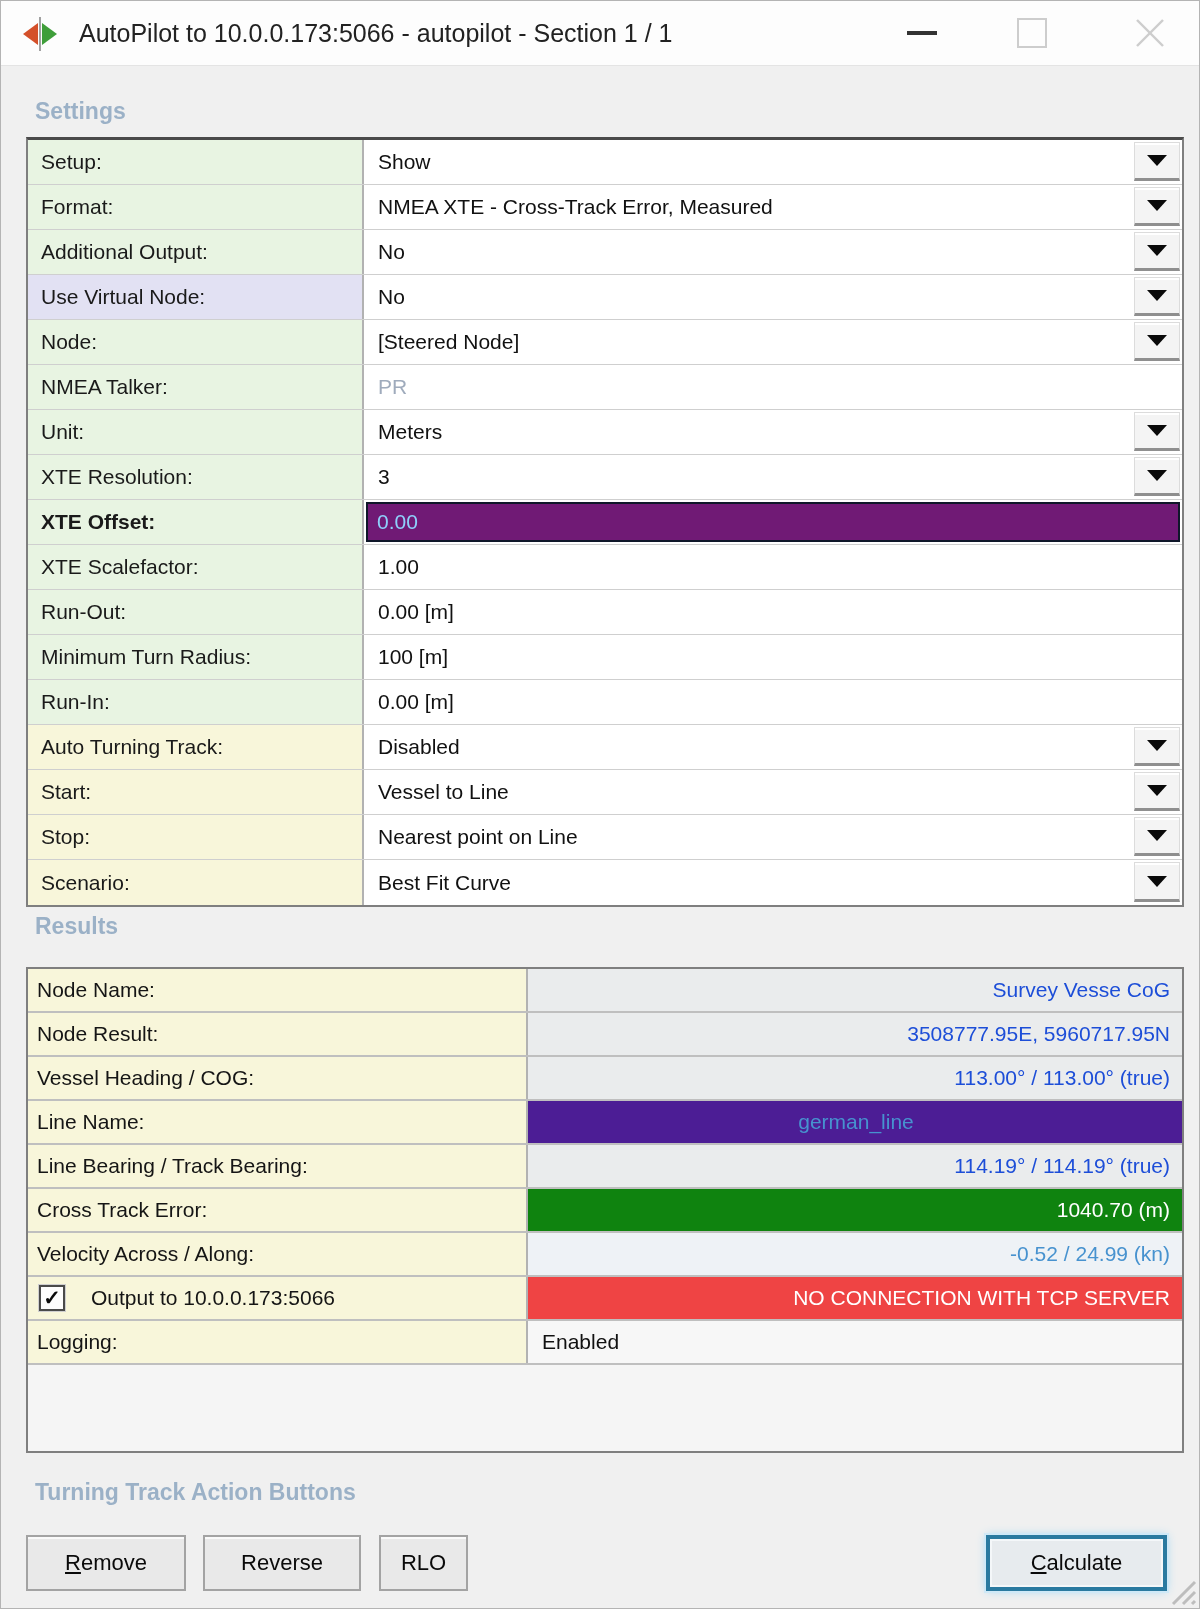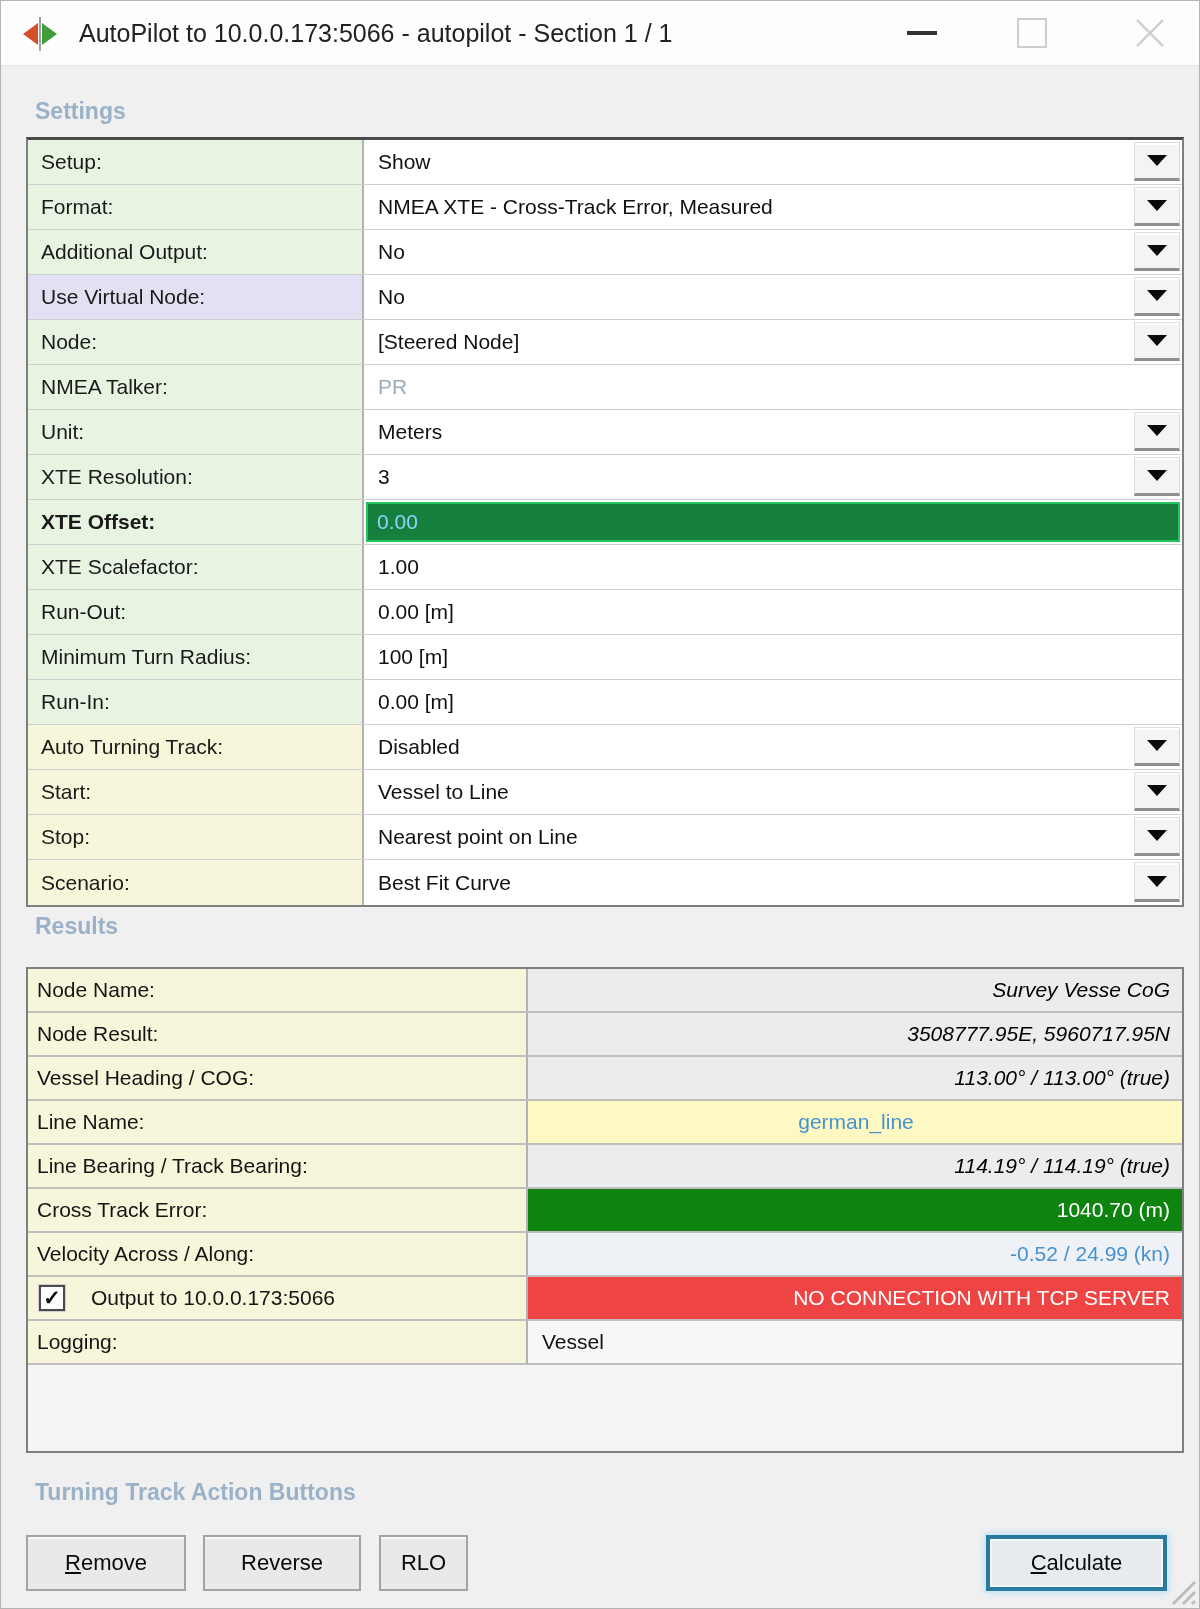--- a/index.html
+++ b/index.html
@@ -47,42 +47,42 @@
   .s-value.readonly{color:#9fabbc;}
   .combo-btn{
     position:absolute;right:2px;top:2px;bottom:3px;width:46px;
     background:#f4f4f4;border:1px solid #dcdcdc;border-bottom:3px solid #8f8f8f;
     box-shadow:inset 0 2px 0 #ffffff;
     display:flex;align-items:center;justify-content:center;box-sizing:border-box;
   }
   .combo-arrow{width:0;height:0;border-left:10px solid transparent;border-right:10px solid transparent;border-top:11px solid #0a0a0a;}
   .sel-box{
     position:absolute;left:2px;right:2px;top:2px;bottom:2px;
-    background:#15803d;border:2px solid #22c55e;box-sizing:border-box;
+    background:#701a75;border:2px solid #0f172a;box-sizing:border-box;
     display:flex;align-items:center;padding-left:9px;
     font-size:21px;color:#8ed1fb;
   }
   .bold-label{font-weight:bold;}
   
   #results-table{
     position:absolute;left:25px;top:966px;width:1158px;
     background:#f5f5f5;border:2px solid #7f7f7f;box-sizing:border-box;
   }
   .r-row{display:flex;height:44px;border-bottom:2px solid #bfbfbf;box-sizing:border-box;}
   .r-label{
     width:500px;flex:0 0 500px;background:#f8f6da;border-right:2px solid #b2b2b2;
     display:flex;align-items:center;padding-left:9px;box-sizing:border-box;
     font-size:21px;color:#151515;
   }
   .r-value{
     flex:1;display:flex;align-items:center;font-size:21px;box-sizing:border-box;
     padding-left:14px;padding-right:12px;
   }
-  .v-blue-right{background:#eaeced;color:#000000;justify-content:flex-end;font-style:italic;}
-  .v-blue-center{background:#fef9c3;color:#4792cf;justify-content:center;}
+  .v-blue-right{background:#eaeced;color:#1d4ed8;justify-content:flex-end;}
+  .v-blue-center{background:#4c1d95;color:#4792cf;justify-content:center;}
   .v-blue-right-tint{background:#eef2f6;color:#4792cf;justify-content:flex-end;}
   .v-green-bar{background:#0f830f;color:#ffffff;justify-content:flex-end;}
   .v-red-bar{background:#ef4444;color:#ffffff;justify-content:flex-end;}
   .v-plain-left{background:#f7f7f7;color:#111;justify-content:flex-start;}
   #results-empty{height:86px;background:#f5f5f5;}
   .checkbox{
     width:26px;height:26px;flex:0 0 26px;background:#fdfdfd;
     border:2px solid #4a4a4a;box-shadow:0 0 0 1px #cfcfcf;box-sizing:border-box;
     display:flex;align-items:center;justify-content:center;
     font-size:21px;font-weight:bold;color:#0a0a0a;margin-left:2px;
@@ -308,21 +308,21 @@
       </div>
       <div class="r-row">
         <div class="r-label">
           <div class="checkbox">✓</div>
           <span class="cb-text">Output to 10.0.0.173:5066</span>
         </div>
         <div class="r-value v-red-bar">NO CONNECTION WITH TCP SERVER</div>
       </div>
       <div class="r-row">
         <div class="r-label">Logging:</div>
-        <div class="r-value v-plain-left">Vessel</div>
+        <div class="r-value v-plain-left">Enabled</div>
       </div>
       <div id="results-empty"></div>
     </div>
 
   <div id="actions-bar">
       <div class="action-btn" id="btn-remove">
         <span class="u">R</span>
         <span>emove</span>
       </div>
       <div class="action-btn" id="btn-reverse">

